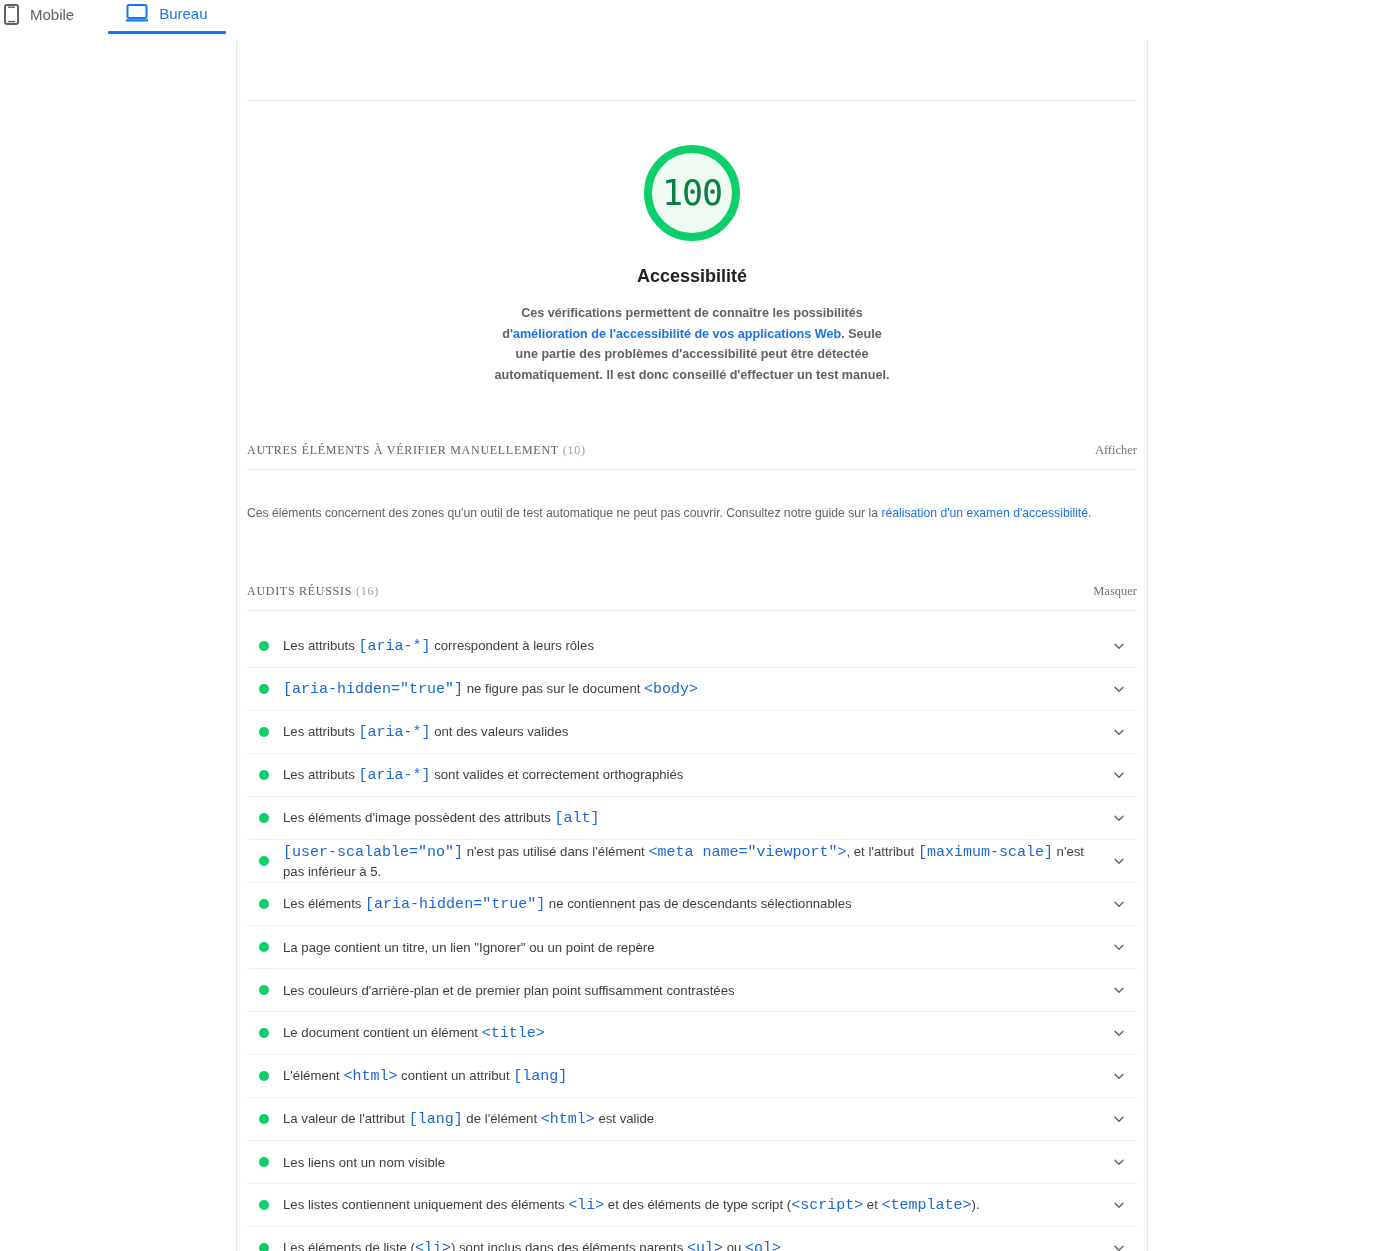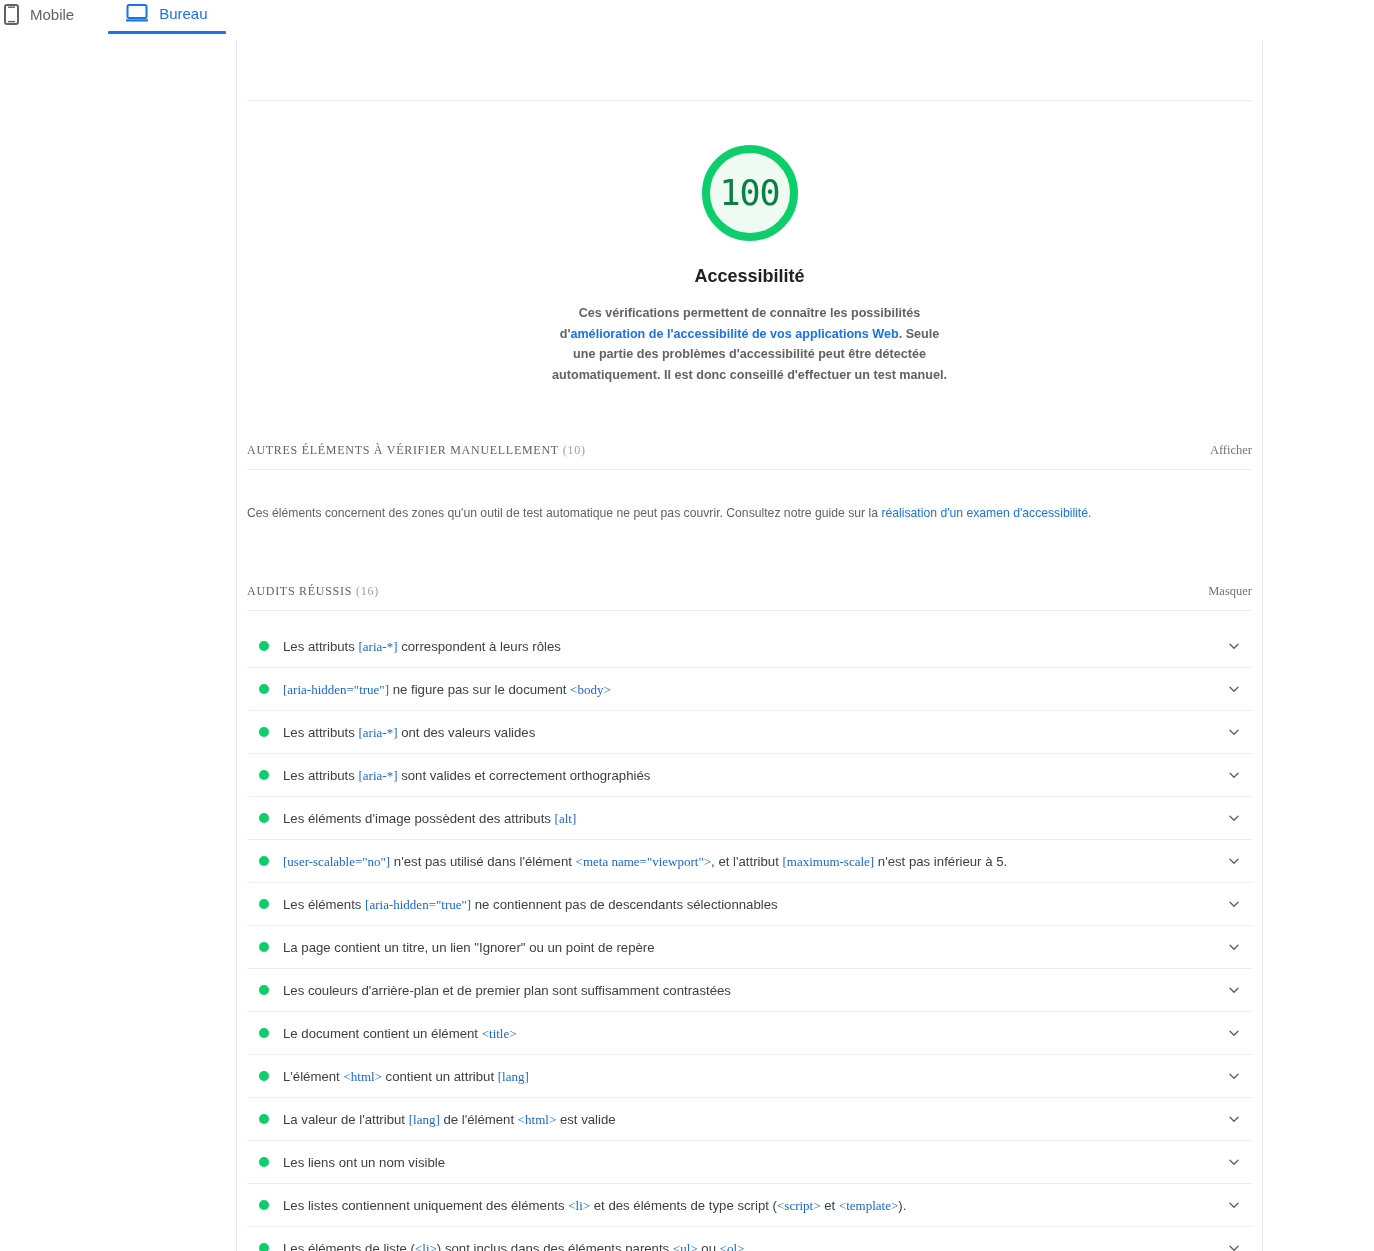--- a/index.html
+++ b/index.html
@@ -46,21 +46,21 @@
     background: #1a73e8;
     border-radius: 1px;
   }
   .tab-icon { display: flex; align-items: center; }
 
   
   .report-panel {
     position: absolute;
     left: 236px;
     top: 40px;
-    width: 1027px;
+    width: 912px;
     height: 1211px;
     border-left: 1px solid #e8eaed;
     border-right: 1px solid #e8eaed;
     box-sizing: border-box;
     background: #fff;
   }
   .panel-top-rule {
     margin: 60px 10px 0 10px;
     border-top: 1px solid #e8eaed;
   }
@@ -166,22 +166,22 @@
     margin-right: 14px;
   }
   .audit-text {
     flex: 1 1 auto;
     font-size: 13.2px;
     line-height: 19px;
     color: #3c4043;
   }
   .audit-text code,
   .code {
-    font-family: Liberation Serif, serif;
-    font-size: 13px;
+    font-family: Liberation Mono, monospace;
+    font-size: 15px;
     color: #1967d2;
     white-space: pre;
   }
   .chevron {
     flex: 0 0 auto;
     width: 36px;
     display: flex;
     align-items: center;
     justify-content: center;
     color: #5f6368;
@@ -312,21 +312,21 @@
           <span class="audit-dot" style="background: rgb(12, 206, 107);"></span>
           <span class="audit-text">La page contient un titre, un lien "Ignorer" ou un point de repère</span>
           <span class="chevron">
             <svg width="14" height="14" viewBox="0 0 14 14" aria-hidden="true">
               <polyline points="3,5.2 7,9.2 11,5.2" fill="none" stroke="#5f6368" stroke-width="1.4" stroke-linecap="round" stroke-linejoin="round"></polyline>
             </svg>
           </span>
         </div>
         <div class="audit-row">
           <span class="audit-dot" style="background: rgb(12, 206, 107);"></span>
-          <span class="audit-text">Les couleurs d'arrière-plan et de premier plan sont suffisamment contrastées</span>
+          <span class="audit-text">Les couleurs d'arrière-plan et de premier plan point suffisamment contrastées</span>
           <span class="chevron">
             <svg width="14" height="14" viewBox="0 0 14 14" aria-hidden="true">
               <polyline points="3,5.2 7,9.2 11,5.2" fill="none" stroke="#5f6368" stroke-width="1.4" stroke-linecap="round" stroke-linejoin="round"></polyline>
             </svg>
           </span>
         </div>
         <div class="audit-row">
           <span class="audit-dot" style="background: rgb(12, 206, 107);"></span>
           <span class="audit-text">Le document contient un élément <code>&lt;title&gt;</code></span>
           <span class="chevron">

